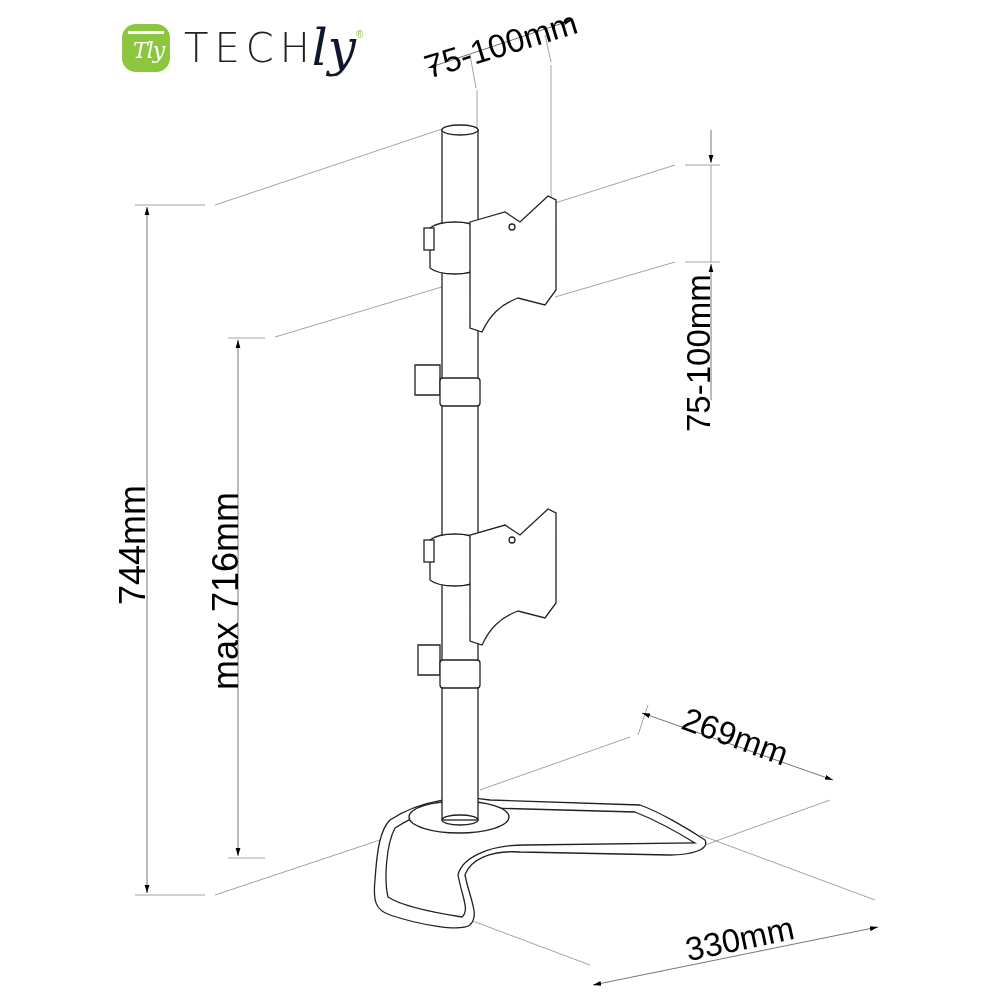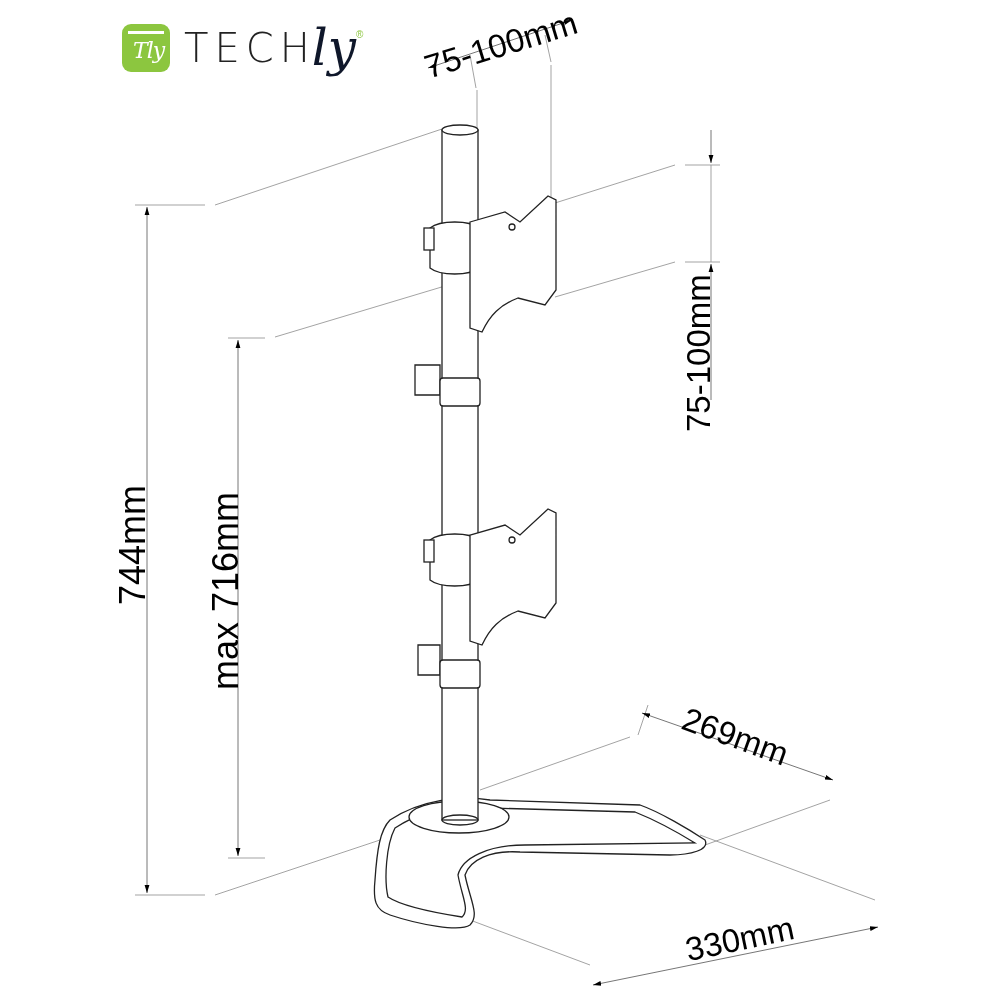--- a/index.html
+++ b/index.html
@@ -1,19 +1,19 @@
 <!DOCTYPE html>
 <html><head>
 <meta charset="utf-8">
 <style>
   html, body { margin: 0; padding: 0; background: #ffffff; }
   body { width: 1000px; height: 1000px; position: relative; overflow: hidden; font-family: "Liberation Sans", sans-serif; }
   #stage { position: absolute; left: 0; top: 0; width: 1000px; height: 1000px; }
   .logo { position: absolute; left: 122px; top: 22px; height: 52px; display: flex; align-items: center; }
-  .logo-badge { width: 48px; height: 48px; border-radius: 9px; background: #8cc63f; position: relative; }
+  .logo-badge { width: 48px; height: 48px; border-radius: 14px; background: #8cc63f; position: relative; }
   .logo-badge .bar { position: absolute; left: 6px; right: 6px; top: 7px; height: 3px; background: #fff; }
   .logo-badge .mono { position: absolute; left: 11px; top: 14px; font-family: "DejaVu Serif", serif; font-style: italic; font-size: 22px; color: #fff; letter-spacing: -1px; }
   .logo-word { margin-left: 14px; font-family: "DejaVu Sans", sans-serif; font-size: 40px; font-weight: 200; letter-spacing: 6px; color: #222; }
   .logo-accent { font-family: "DejaVu Serif", serif; font-style: italic; font-size: 50px; color: #0f172a; margin-left: -4px; }
   .logo-reg { font-size: 10px; color: #8cc63f; vertical-align: top; position: relative; top: -14px; }
   .dim { position: absolute; font-size: 36px; color: #000; white-space: nowrap; transform-origin: 0 0; }
 </style>
 </head>
 <body>
 

